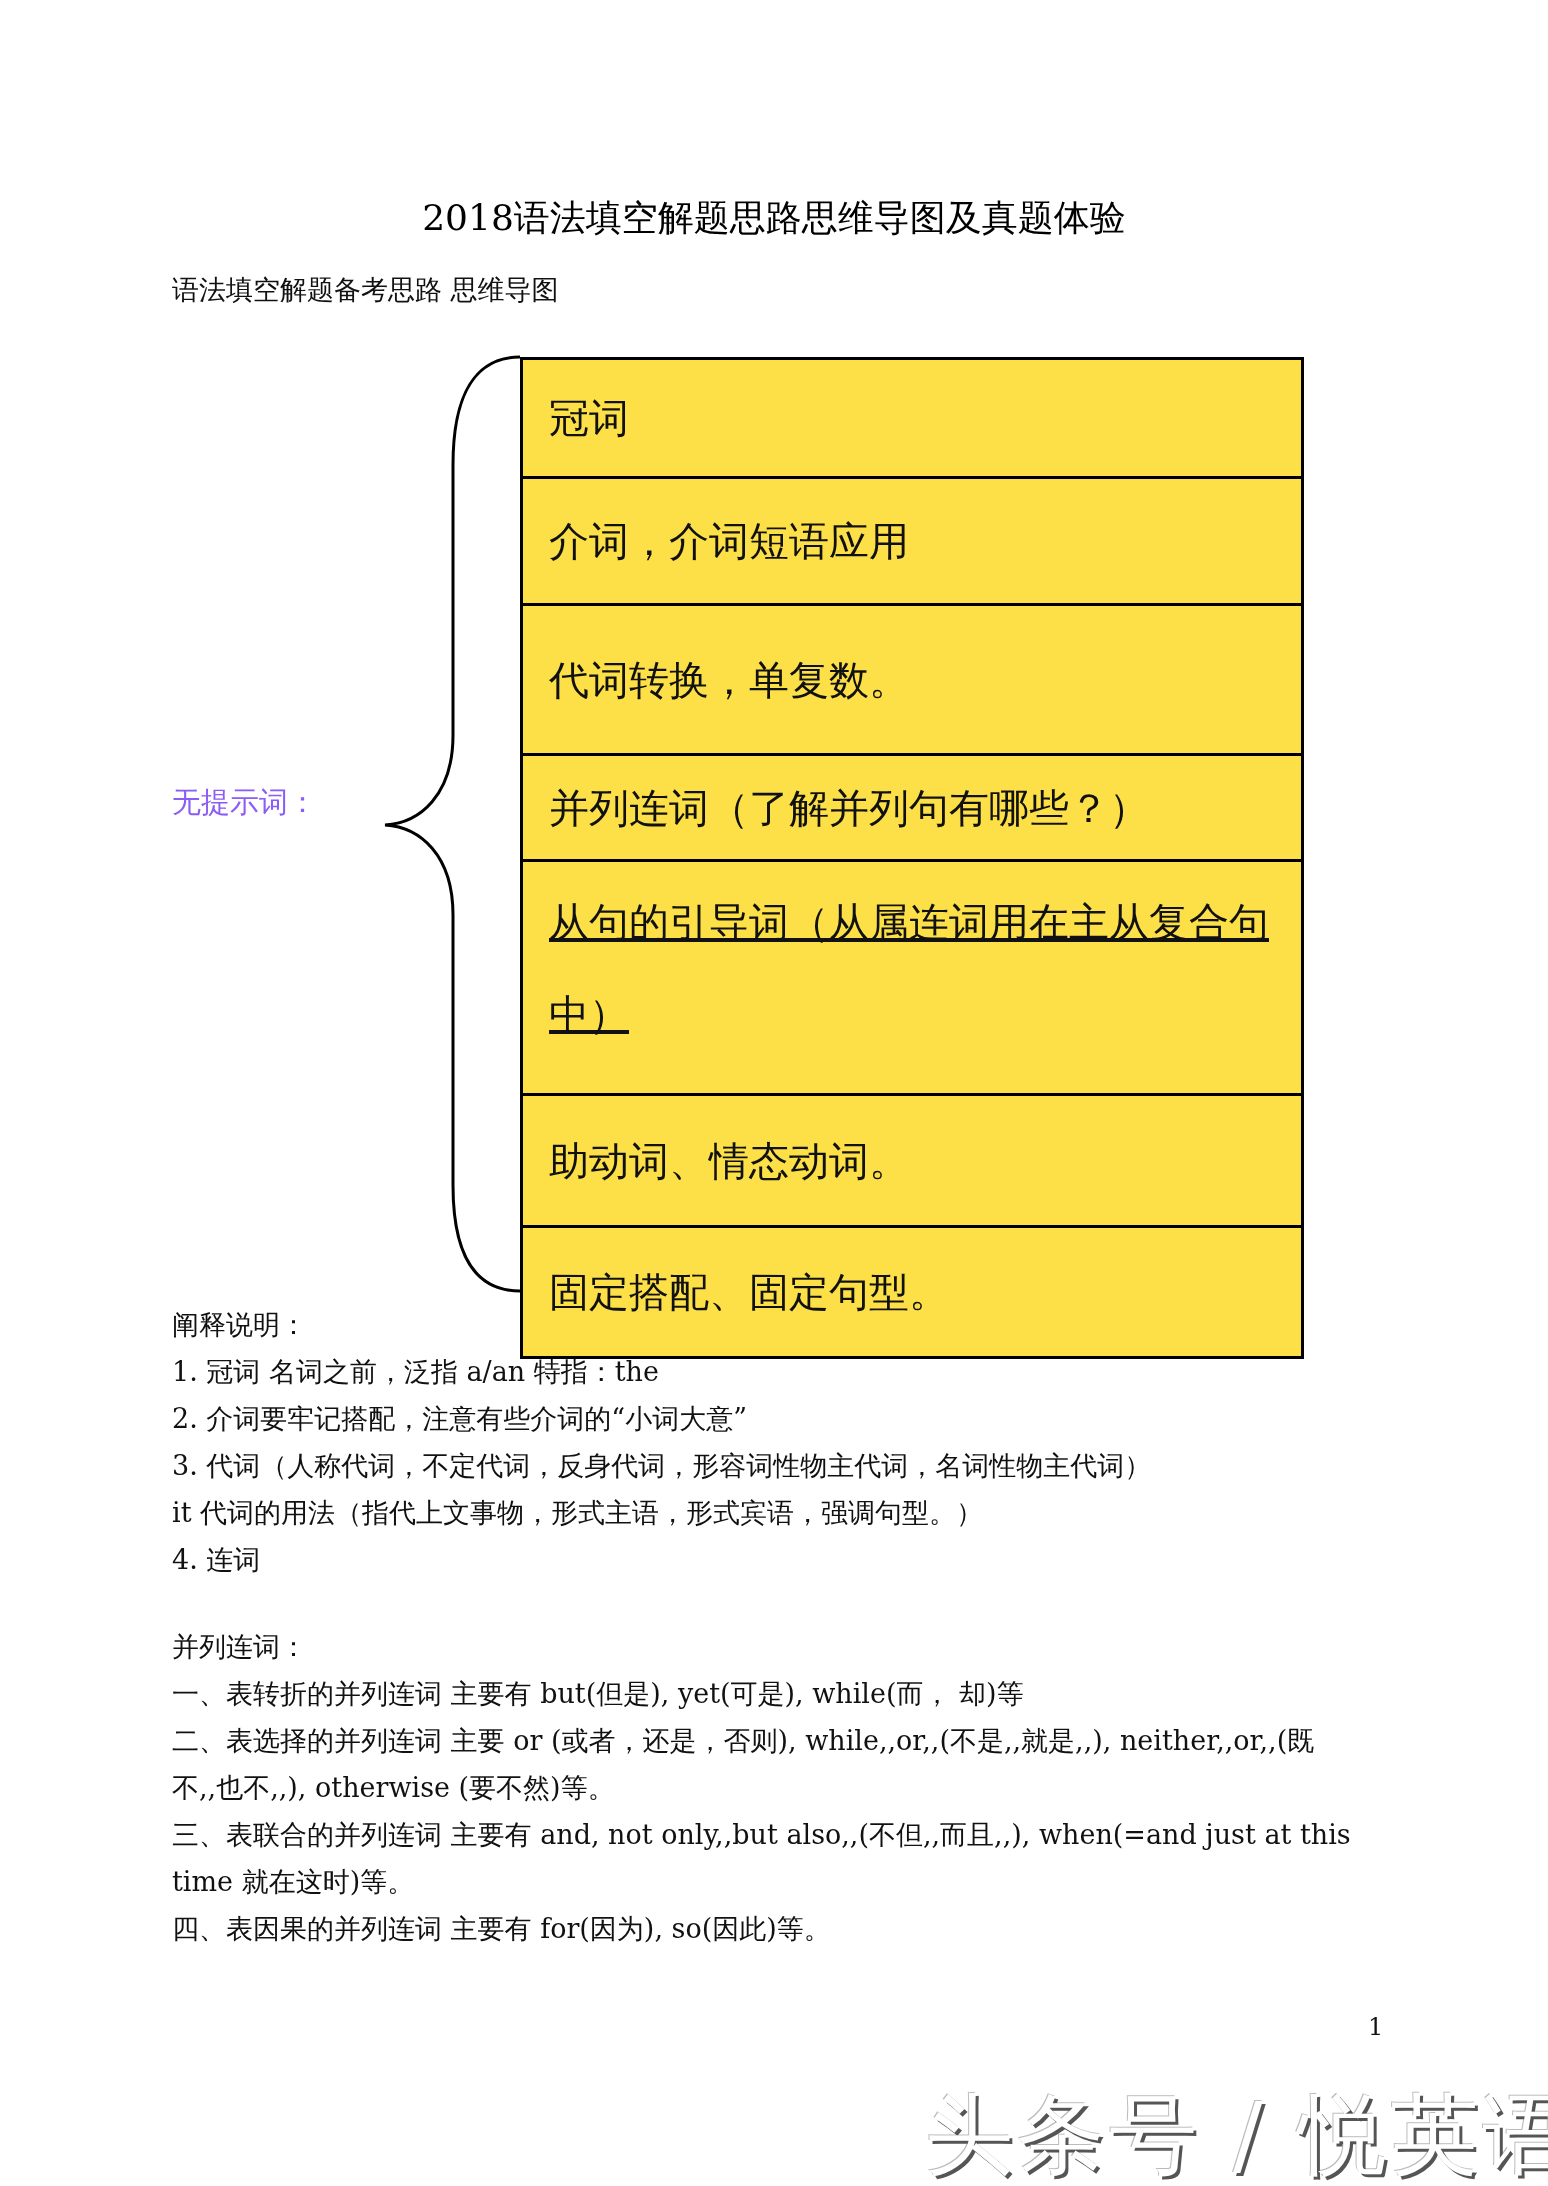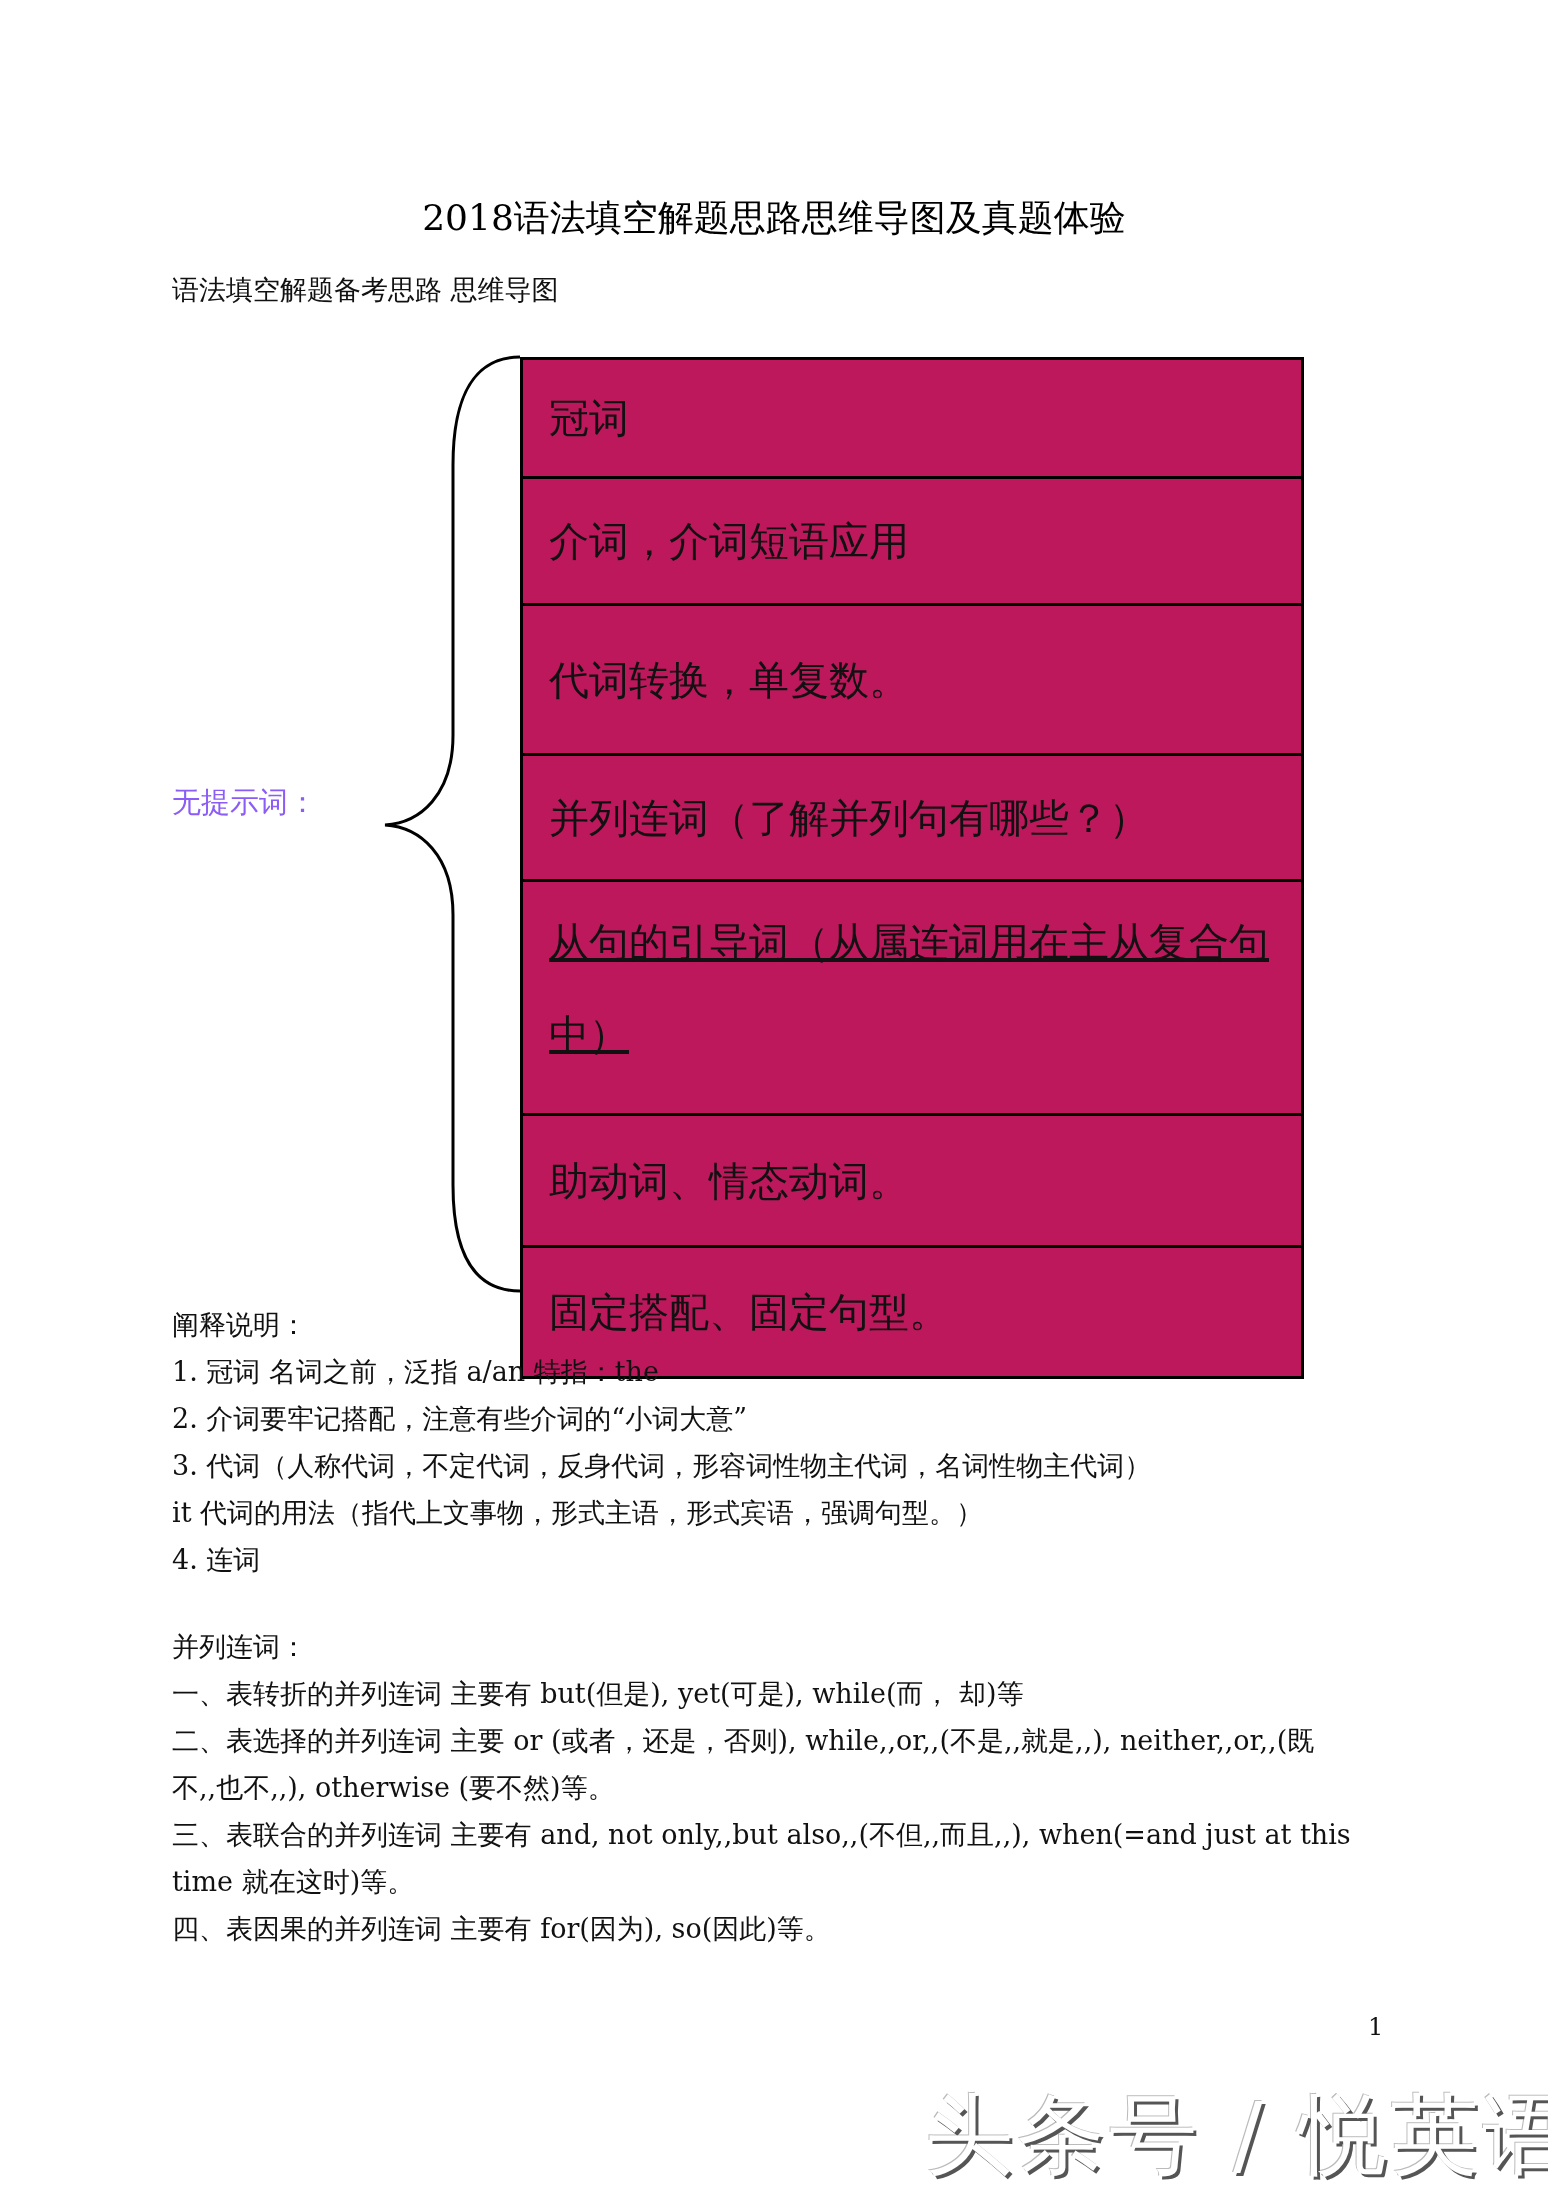--- a/index.html
+++ b/index.html
@@ -14,21 +14,21 @@
     font-size: 36px; line-height: 44px; color: #000;
   }
   .subtitle { left: 172px; top: 272px; font-size: 27px; line-height: 36px; }
   .brace { position: absolute; left: 380px; top: 355px; }
   .red-label {
     left: 172px; top: 784px; font-size: 29px; line-height: 36px; color: #8b5cf6;
   }
   .mindmap {
     position: absolute; left: 520px; top: 357px; width: 784px;
     border: 3px solid #000; border-bottom-width: 3px; box-sizing: border-box;
-    background: #be185d;
+    background: #fde047;
   }
   .mm-row {
     box-sizing: border-box; border-top: 3px solid #000;
     padding-left: 26px; display: flex; align-items: center;
     font-size: 40px; line-height: 92px; color: #111;
     font-family: "DejaVu Sans", "Liberation Sans", sans-serif;
   }
   .mm-row:first-child { border-top: none; }
   .mm-row.tall { align-items: flex-start; padding-top: 14px; white-space: normal; padding-right: 18px; text-decoration: underline; }
   .mm-row span { display: block; }
@@ -57,21 +57,21 @@
   <div class="mindmap">
     <div class="mm-row" style="height:116px">
       <span>冠词</span>
     </div>
     <div class="mm-row" style="height:127px">
       <span>介词，介词短语应用</span>
     </div>
     <div class="mm-row" style="height:150px">
       <span>代词转换，单复数。</span>
     </div>
-    <div class="mm-row" style="height:126px">
+    <div class="mm-row" style="height:106px">
       <span>并列连词（了解并列句有哪些？）</span>
     </div>
     <div class="mm-row tall" style="height:234px">
       <span>从句的引导词（从属连词用在主从复合句中）</span>
     </div>
     <div class="mm-row" style="height:132px">
       <span>助动词、情态动词。</span>
     </div>
     <div class="mm-row" style="height:131px">
       <span>固定搭配、固定句型。</span>

